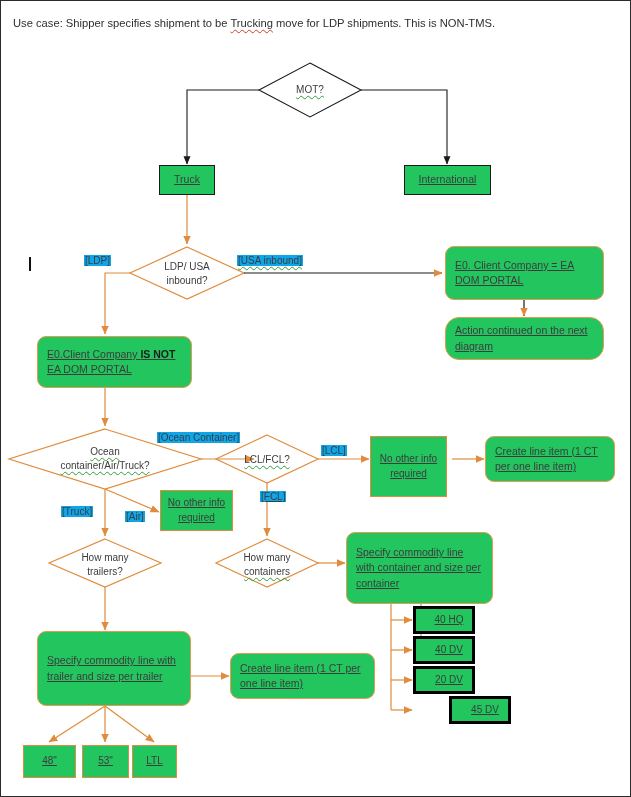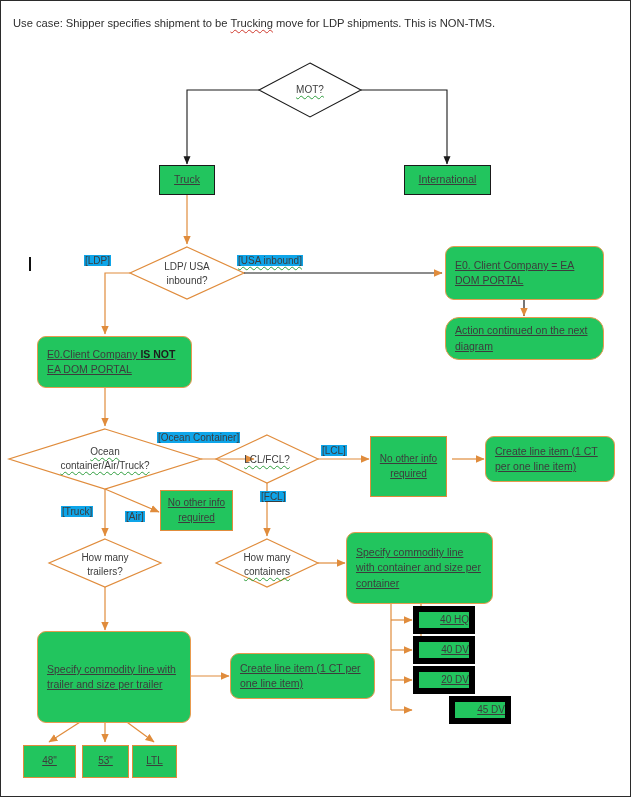--- a/index.html
+++ b/index.html
@@ -48,23 +48,23 @@
     justify-content: flex-start;
     text-align: left;
   }
   .smallbox {
     border: 1px solid #e08c3c;
     font-size: 10px;
     justify-content: center;
     text-align: center;
   }
   .sizebox {
-    border: 6px solid #000000;
+    border: 3px solid #000000;
     font-size: 10px;
-    justify-content: flex-end;
+    justify-content: center;
     padding-left: 10px;
   }
   .diamond-label {
     position: absolute;
     z-index: 4;
     color: #3c3c3c;
     font-size: 10px;
     line-height: 1.35;
     text-align: center;
     pointer-events: none;
@@ -283,21 +283,21 @@
   <div class="node sizebox" style="left:412px; top:635px; width:62px; height:28px;">
     <span>40 DV</span>
   </div>
   <div class="node sizebox" style="left:412px; top:665px; width:62px; height:28px;">
     <span>20 DV</span>
   </div>
   <div class="node sizebox" style="left:412px; top:695px; width:62px; height:28px;margin-left:36px;">
     <span>45 DV</span>
   </div>
 
-  <div class="node rounded-orange" style="left:36px; top:630px; width:154px; height:92px;">
+  <div class="node rounded-orange" style="left:36px; top:630px; width:154px; height:75px;">
     <span>Specify commodity line with trailer and size per trailer</span>
   </div>
 
   <div class="node rounded-orange" style="left:229px; top:652px; width:145px; height:46px;">
     <span>Create line item (1 CT per one line item)</span>
   </div>
 
   <div class="node smallbox" style="left:22px; top:744px; width:53px; height:33px;">
     <span>48"</span>
   </div>

